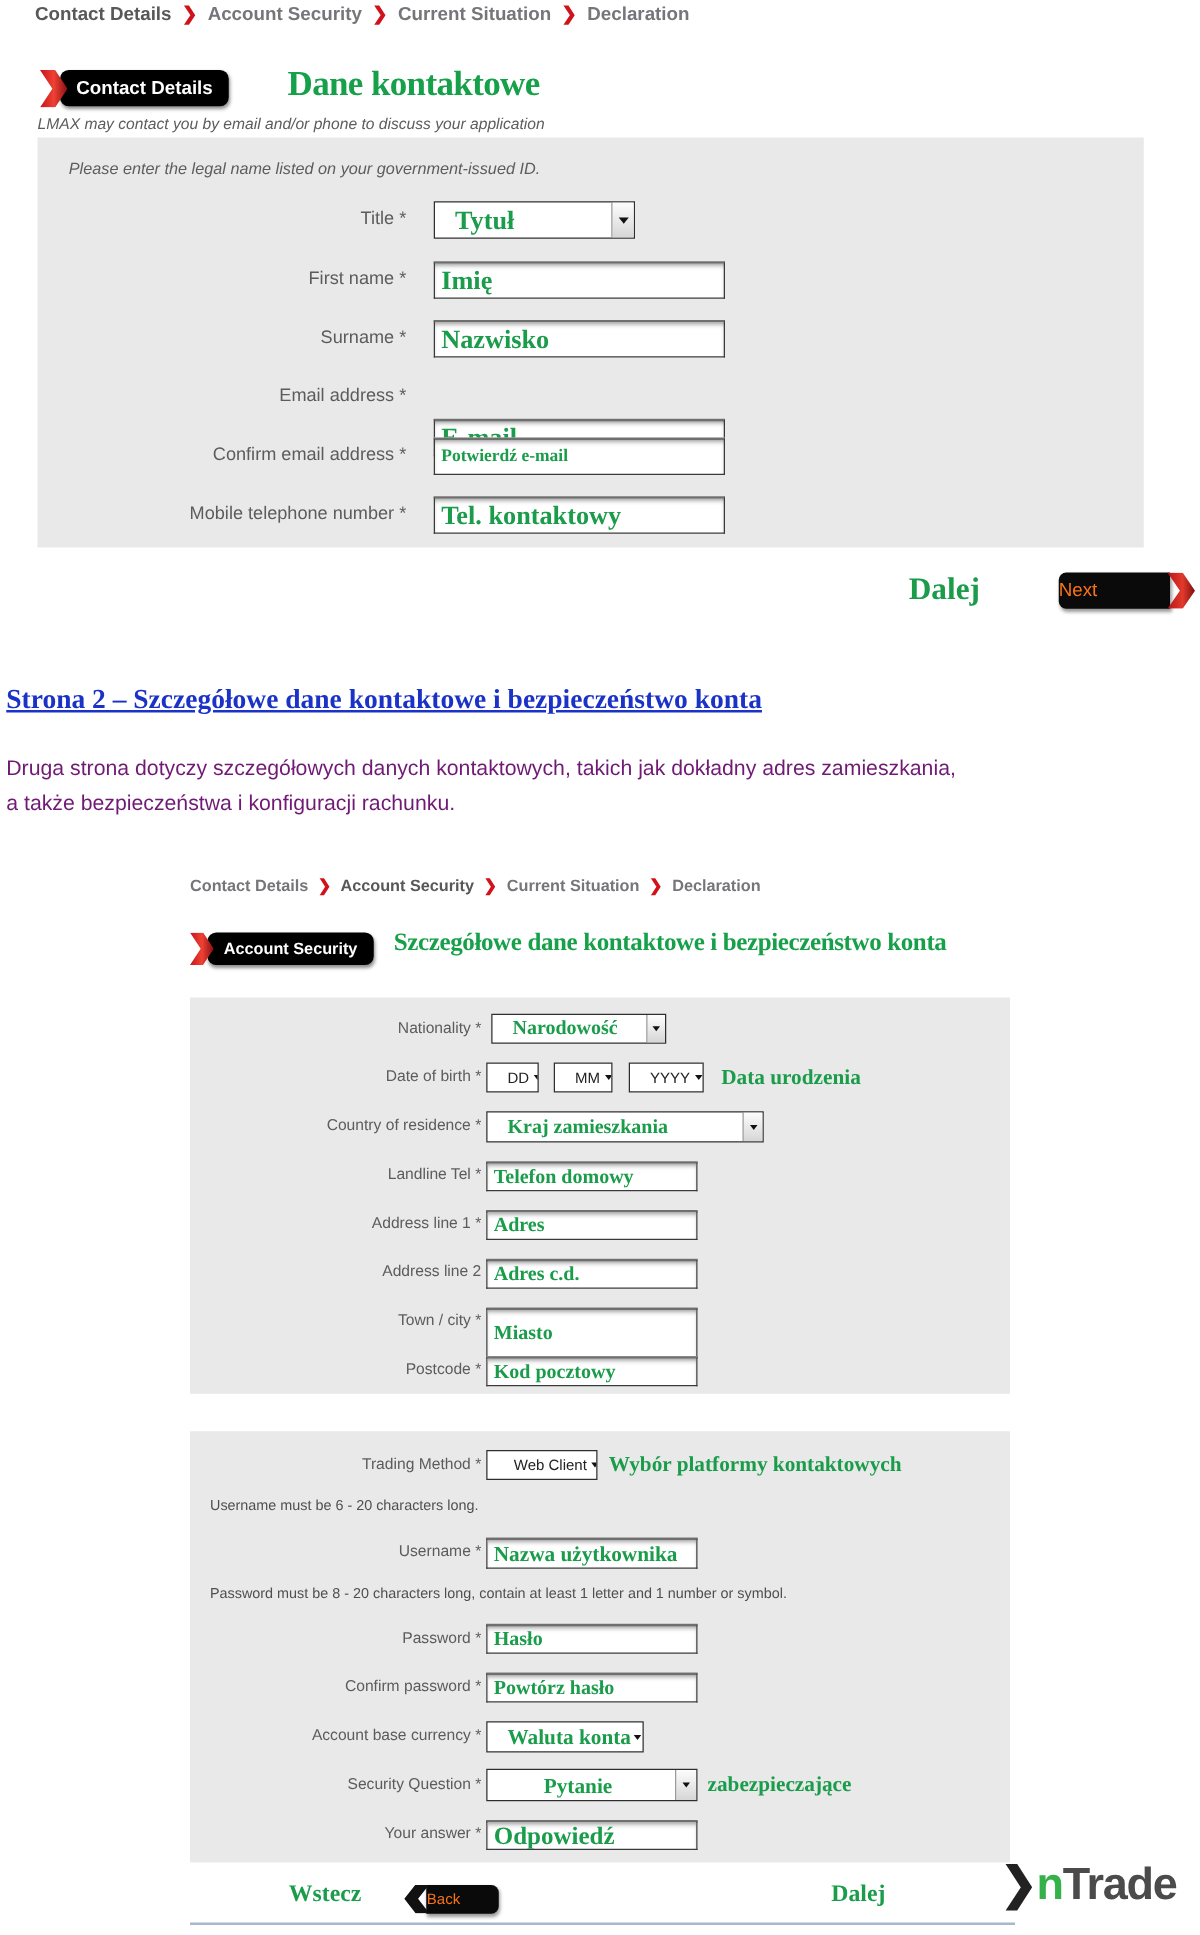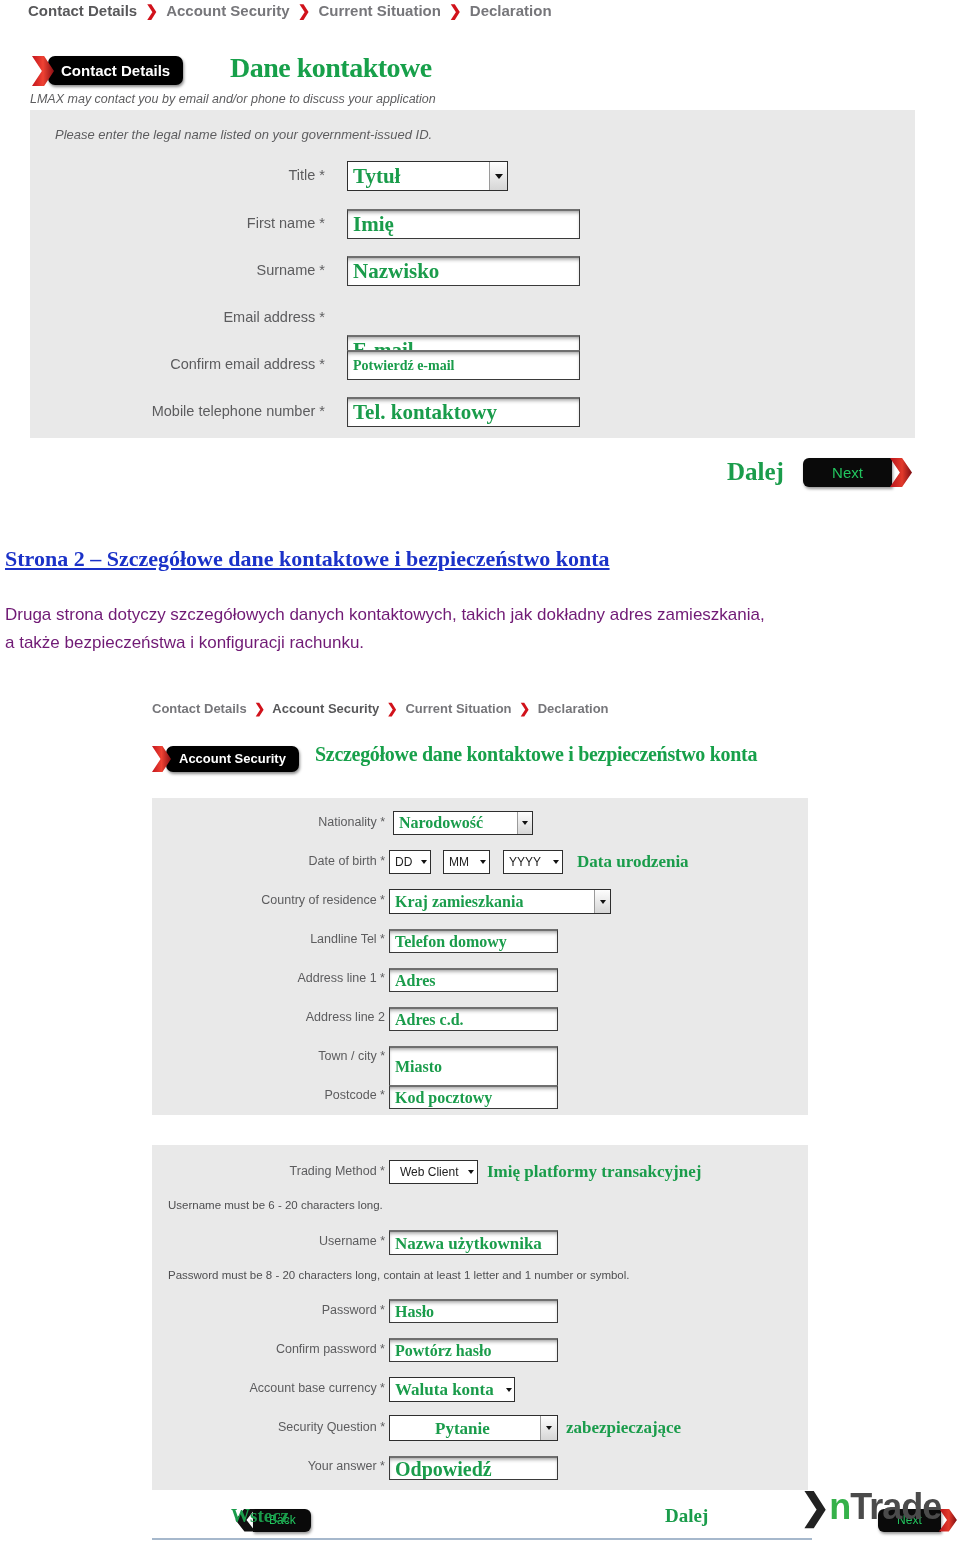--- a/index.html
+++ b/index.html
@@ -56,21 +56,21 @@
   }
   .sel{
     background:#fff;
     border:1px solid #2e2e2e;
     box-sizing:border-box;
     display:flex;align-items:center;justify-content:space-between;
     padding-left:5px;overflow:hidden;
   }
   .sel .val{
     color:#1a9c4b;font-family:"Liberation Serif", serif;font-weight:700;
-    white-space:nowrap;line-height:1;
+    white-space:nowrap;line-height:1;margin-left:11px;
   }
   .sel .val.small{
     color:#222;font-family:"Liberation Sans", sans-serif;font-weight:400;
   }
   .arrowbox{
     flex:0 0 auto;height:100%;width:17px;
     background:linear-gradient(#fdfdfd,#d6d6d6);
     border-left:1px solid #9a9a9a;
     display:flex;align-items:center;justify-content:center;
   }
@@ -81,24 +81,25 @@
   }
   .arrowsm{flex:0 0 auto;width:13px;display:flex;align-items:center;justify-content:center;}
   .arrowsm i{
     display:block;width:0;height:0;
     border-left:4px solid transparent;border-right:4px solid transparent;
     border-top:5px solid #111;
   }
 
   
   .navbtn{
-    display:inline-flex;align-items:center;justify-content:center;
-    background:#0a0a0a;color:#22c55e;font-family:"Liberation Sans", sans-serif;
+    display:inline-flex;align-items:center;justify-content:flex-start;
+    background:#0a0a0a;color:#f97316;font-family:"Liberation Sans", sans-serif;
     box-shadow:1px 2px 3px rgba(0,0,0,.4);
     position:relative;
+    margin-left:44px;
   }
   .navbtn.next{border-radius:6px 0 0 6px;}
   .navbtn.back{border-radius:0 6px 6px 0;}
   .arrow-right{
     position:absolute;right:-20px;top:0;height:100%;width:22px;
     background:linear-gradient(90deg,#b8131b,#e23a2b 55%,#7d0d12);
     clip-path:polygon(0 0,55% 0,100% 50%,55% 100%,0 100%,45% 50%);
   }
   .arrow-left{
     position:absolute;left:-18px;top:0;height:100%;width:20px;
@@ -290,21 +291,21 @@
 
 <div class="abs panel" style="left:152px;top:1145px;width:656px;height:345px;"></div>
 
 <div class="abs flabel" style="left:225px;top:1164px;width:160px;font-size:12.5px;">Trading Method *</div>
 <div class="abs sel" style="left:389px;top:1160px;width:89px;height:24px;padding-left:10px;">
   <span class="val small" style="font-size:12px;">Web Client</span>
   <span class="arrowsm">
       <i style="border-left-width:3px;border-right-width:3px;border-top-width:4px;"></i>
     </span>
 </div>
-<div class="abs greenlabel" style="left:487px;top:1162px;font-size:17px;">Imię platformy transakcyjnej</div>
+<div class="abs greenlabel" style="left:487px;top:1162px;font-size:17px;">Wybór platformy kontaktowych</div>
 
 <div class="abs note" style="left:168px;top:1199px;font-size:11.5px;">Username must be 6 - 20 characters long.</div>
 
 <div class="abs flabel" style="left:245px;top:1234px;width:140px;font-size:12.5px;">Username *</div>
 <div class="abs fld" style="left:389px;top:1230px;width:169px;height:25px;">
   <span class="val" style="font-size:17px;">Nazwa użytkownika</span>
 </div>
 
 <div class="abs note" style="left:168px;top:1269px;font-size:11.5px;">Password must be 8 - 20 characters long, contain at least 1 letter and 1 number or symbol.</div>
 

